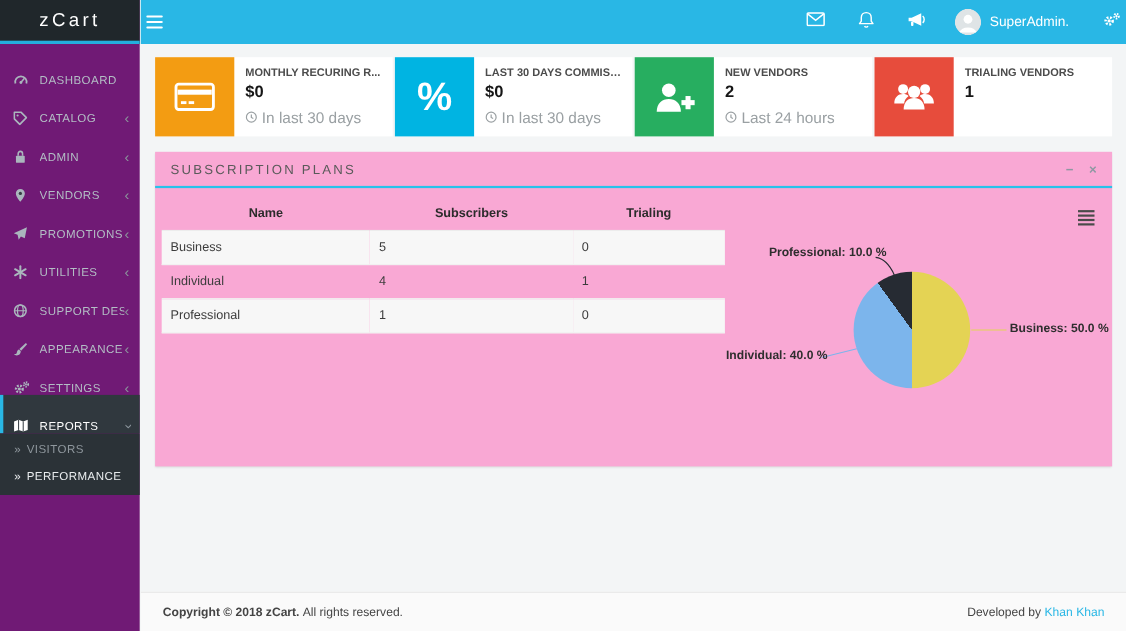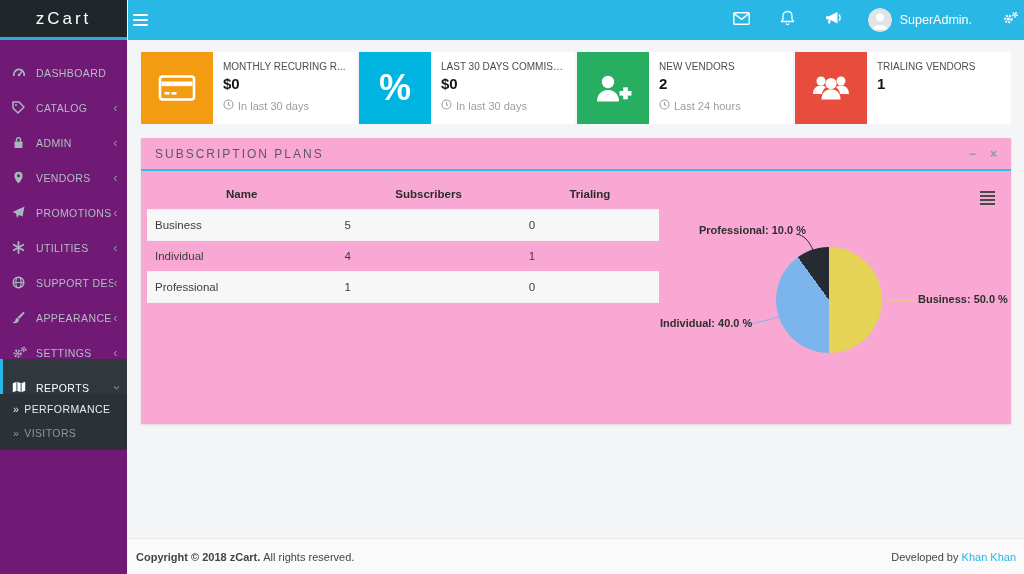--- a/index.html
+++ b/index.html
@@ -32,23 +32,23 @@
   .user{display:flex;align-items:center;margin-left:26px;cursor:pointer}
   .user .name{color:#fff;font-size:12.5px;margin-left:8px}
   .avatar{width:24px;height:24px;border-radius:50%;overflow:hidden;display:flex}
   
   .main{position:absolute;left:128px;right:0;top:40px;bottom:36px;overflow:hidden}
   .cards{display:flex;gap:2px;margin:12px 13px 0}
   .card{flex:1;background:#fff;height:72px;display:flex;min-width:0}
   .card-icon{width:72px;flex:none;display:flex;align-items:center;justify-content:center;color:#fff}
   .pct{font-size:36px;font-weight:bold;color:#fff;line-height:1}
   .card-body{padding:9px 10px 0;min-width:0;flex:1}
-  .card-title{font-size:10px;font-weight:normal;color:#4c4c4c;white-space:nowrap;overflow:hidden;text-overflow:ellipsis}
+  .card-title{font-size:10px;font-weight:bold;color:#4c4c4c;white-space:nowrap;overflow:hidden;text-overflow:ellipsis}
   .card-value{font-size:15px;font-weight:bold;color:#161616;margin-top:3px}
-  .card-sub{font-size:11px;color:#9aa0a3;margin-top:7px;display:flex;align-items:center;gap:4px}
+  .card-sub{font-size:14px;color:#9aa0a3;margin-top:7px;display:flex;align-items:center;gap:4px}
   
   .panel{margin:14px 13px 0;background:#f9a8d4;box-shadow:0 1px 2px rgba(0,0,0,.12)}
   .panel-head{height:31px;display:flex;align-items:center;padding:0 14px;border-bottom:2px solid #27c2ea}
   .panel-title{font-size:12px;color:#5a5a5a;letter-spacing:2px}
   .panel-ctrl{margin-left:auto;display:flex;gap:14px;color:#8e98a2;font-size:12px}
   .panel-ctrl span{cursor:pointer;line-height:1}
   .ctrl-min::before{content:"−";font-weight:bold}
   .ctrl-close::before{content:"×";font-weight:bold}
   .panel-body{position:relative;height:253px}
   table.plans{position:absolute;left:6px;top:8px;width:512px;border-collapse:collapse;
@@ -62,21 +62,21 @@
   .pie{position:absolute;left:130px;top:76px;width:106px;height:106px;border-radius:50%}
   .chart-label{position:absolute;font-size:11px;font-weight:bold;color:#2e2e2e;white-space:nowrap}
   .lbl-prof{left:53px;top:53px}
   .lbl-bus{left:272px;top:122px}
   .lbl-ind{left:14px;top:146px}
   .connectors{position:absolute;left:0;top:0}
   .ctx{position:absolute;right:16px;top:18px;cursor:pointer}
   .ctx i{display:block;width:15px;height:2.5px;background:#4a4a4a;margin:1.5px 0}
   
   .footer{position:absolute;left:128px;right:0;bottom:0;height:36px;background:#fafafa;
-          border-top:1px solid #e8e8e8;display:flex;align-items:center;padding:0 8px;
+          border-top:1px solid #e8e8e8;display:flex;align-items:center;padding:0 20px;
           box-sizing:border-box;font-size:11px;color:#444}
   .footer .right{margin-left:auto}
   .footer a{color:#29b7e5;text-decoration:none;cursor:pointer}
   .strong{font-weight:bold;margin-right:3px}
 </style>
 </head>
 <body>
 
 <aside class="sidebar">
   <div class="logo">zCart</div>
@@ -192,25 +192,25 @@
             <path d="M0.8,2.2 L4.9,0.7 9.1,2.2 13.2,0.7 V9.8 L9.1,11.3 4.9,9.8 0.8,11.3 z" fill="currentColor"></path>
             <line x1="4.9" y1="0.7" x2="4.9" y2="9.8" stroke="#30383e" stroke-width="0.9"></line>
             <line x1="9.1" y1="2.2" x2="9.1" y2="11.3" stroke="#30383e" stroke-width="0.9"></line>
           </svg>
         </span>
       <span class="lbl">REPORTS</span>
       <span class="chev chev-down">‹</span>
     </div>
 
     <div class="submenu">
+      <div class="sub-item guill">
+          <span>VISITORS</span>
+        </div>
       <div class="sub-item current guill">
           <span>PERFORMANCE</span>
-        </div>
-      <div class="sub-item guill">
-          <span>VISITORS</span>
         </div>
     </div>
   </nav>
 </aside>
 
 <header class="topbar">
   <div class="bars">
       <i></i>
       <i></i>
       <i></i>

